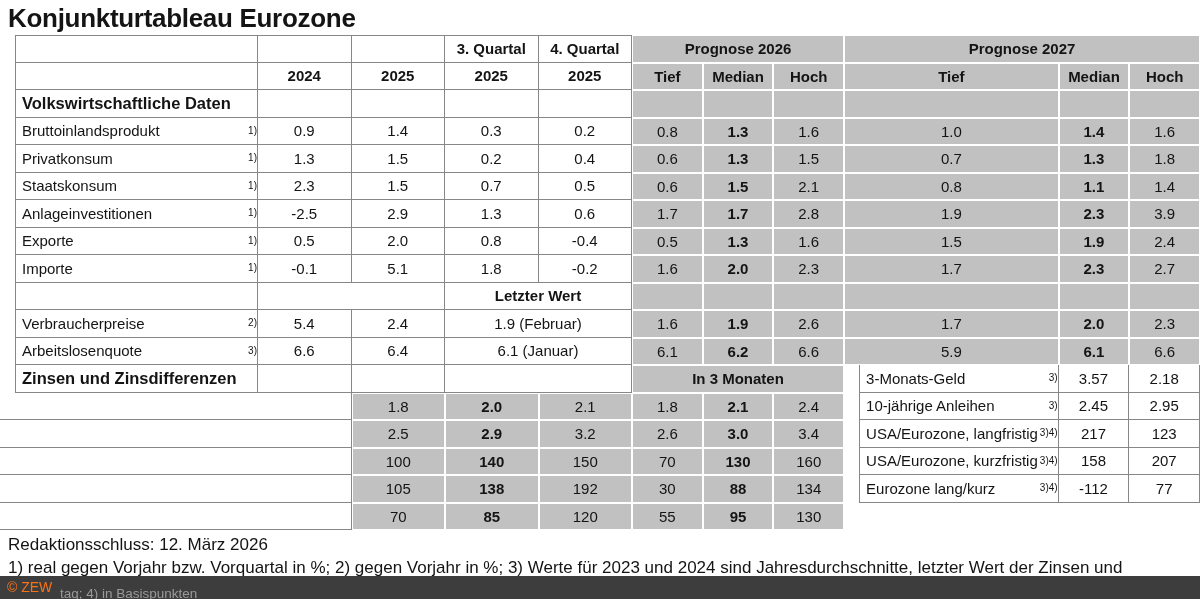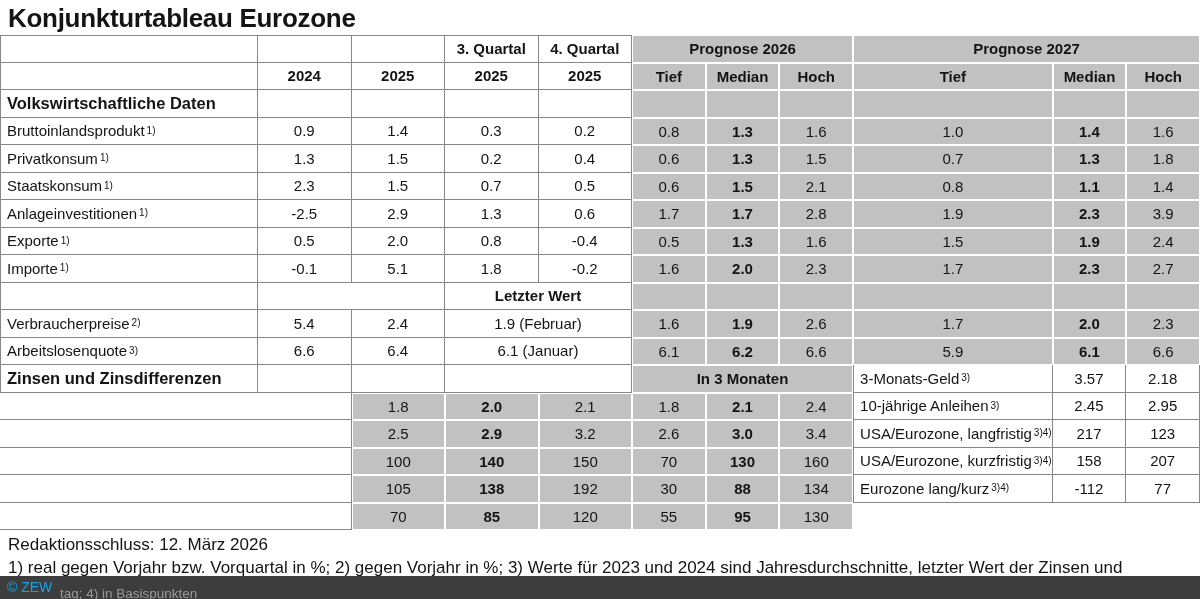--- a/index.html
+++ b/index.html
@@ -17,34 +17,34 @@
     display:grid; width:1200px;
     grid-template-columns:258px repeat(4,93.5px) repeat(6,1fr);
     grid-auto-rows:27.5px;
   }
   .cell {
     display:flex; align-items:center; justify-content:center;
     font-size:15px; box-sizing:border-box; white-space:nowrap;
   }
   .w { background:#fff; border-right:1px solid var(--border); border-bottom:1px solid var(--border); }
   .rt { border-top:1px solid var(--border); }
-  .cl { border-left:1px solid var(--border); }
+  .cl { border-left:1px solid var(--border);margin-left:15px; }
   .g { background:var(--gray); border:1.5px solid #fff; }
   .hdr { font-weight:700; }
   .b { font-weight:700; }
-  .lbl { justify-content:flex-start; padding-left:6px; }
+  .lbl { justify-content:space-between; padding-left:6px; }
   .sec { justify-content:flex-start; padding-left:6px; font-weight:700; font-size:16.5px; }
   sup { font-size:10px; line-height:1; margin-left:2px; }
   .f1 { font-size:17px; padding:5px 0 0 8px; }
   .f2 { font-size:17px; padding:3px 0 0 8px; }
   .bar {
     position:absolute; left:0; right:0; bottom:0; height:23px;
     background:var(--bar);
   }
-  .badge { position:absolute; left:7px; top:3px; color:#0ea5e9; font-size:14px; z-index:2; }
+  .badge { position:absolute; left:7px; top:3px; color:#f97316; font-size:14px; z-index:2; }
   .bartext { position:absolute; left:60px; top:10px; color:#9a9a9a; font-size:13.5px; }
 </style>
 </head>
 <body>
 
 <div class="title">Konjunkturtableau Eurozone</div>
 
 <div class="grid">
     <div class="cell w rt cl"></div>
     <div class="cell w rt"></div>

